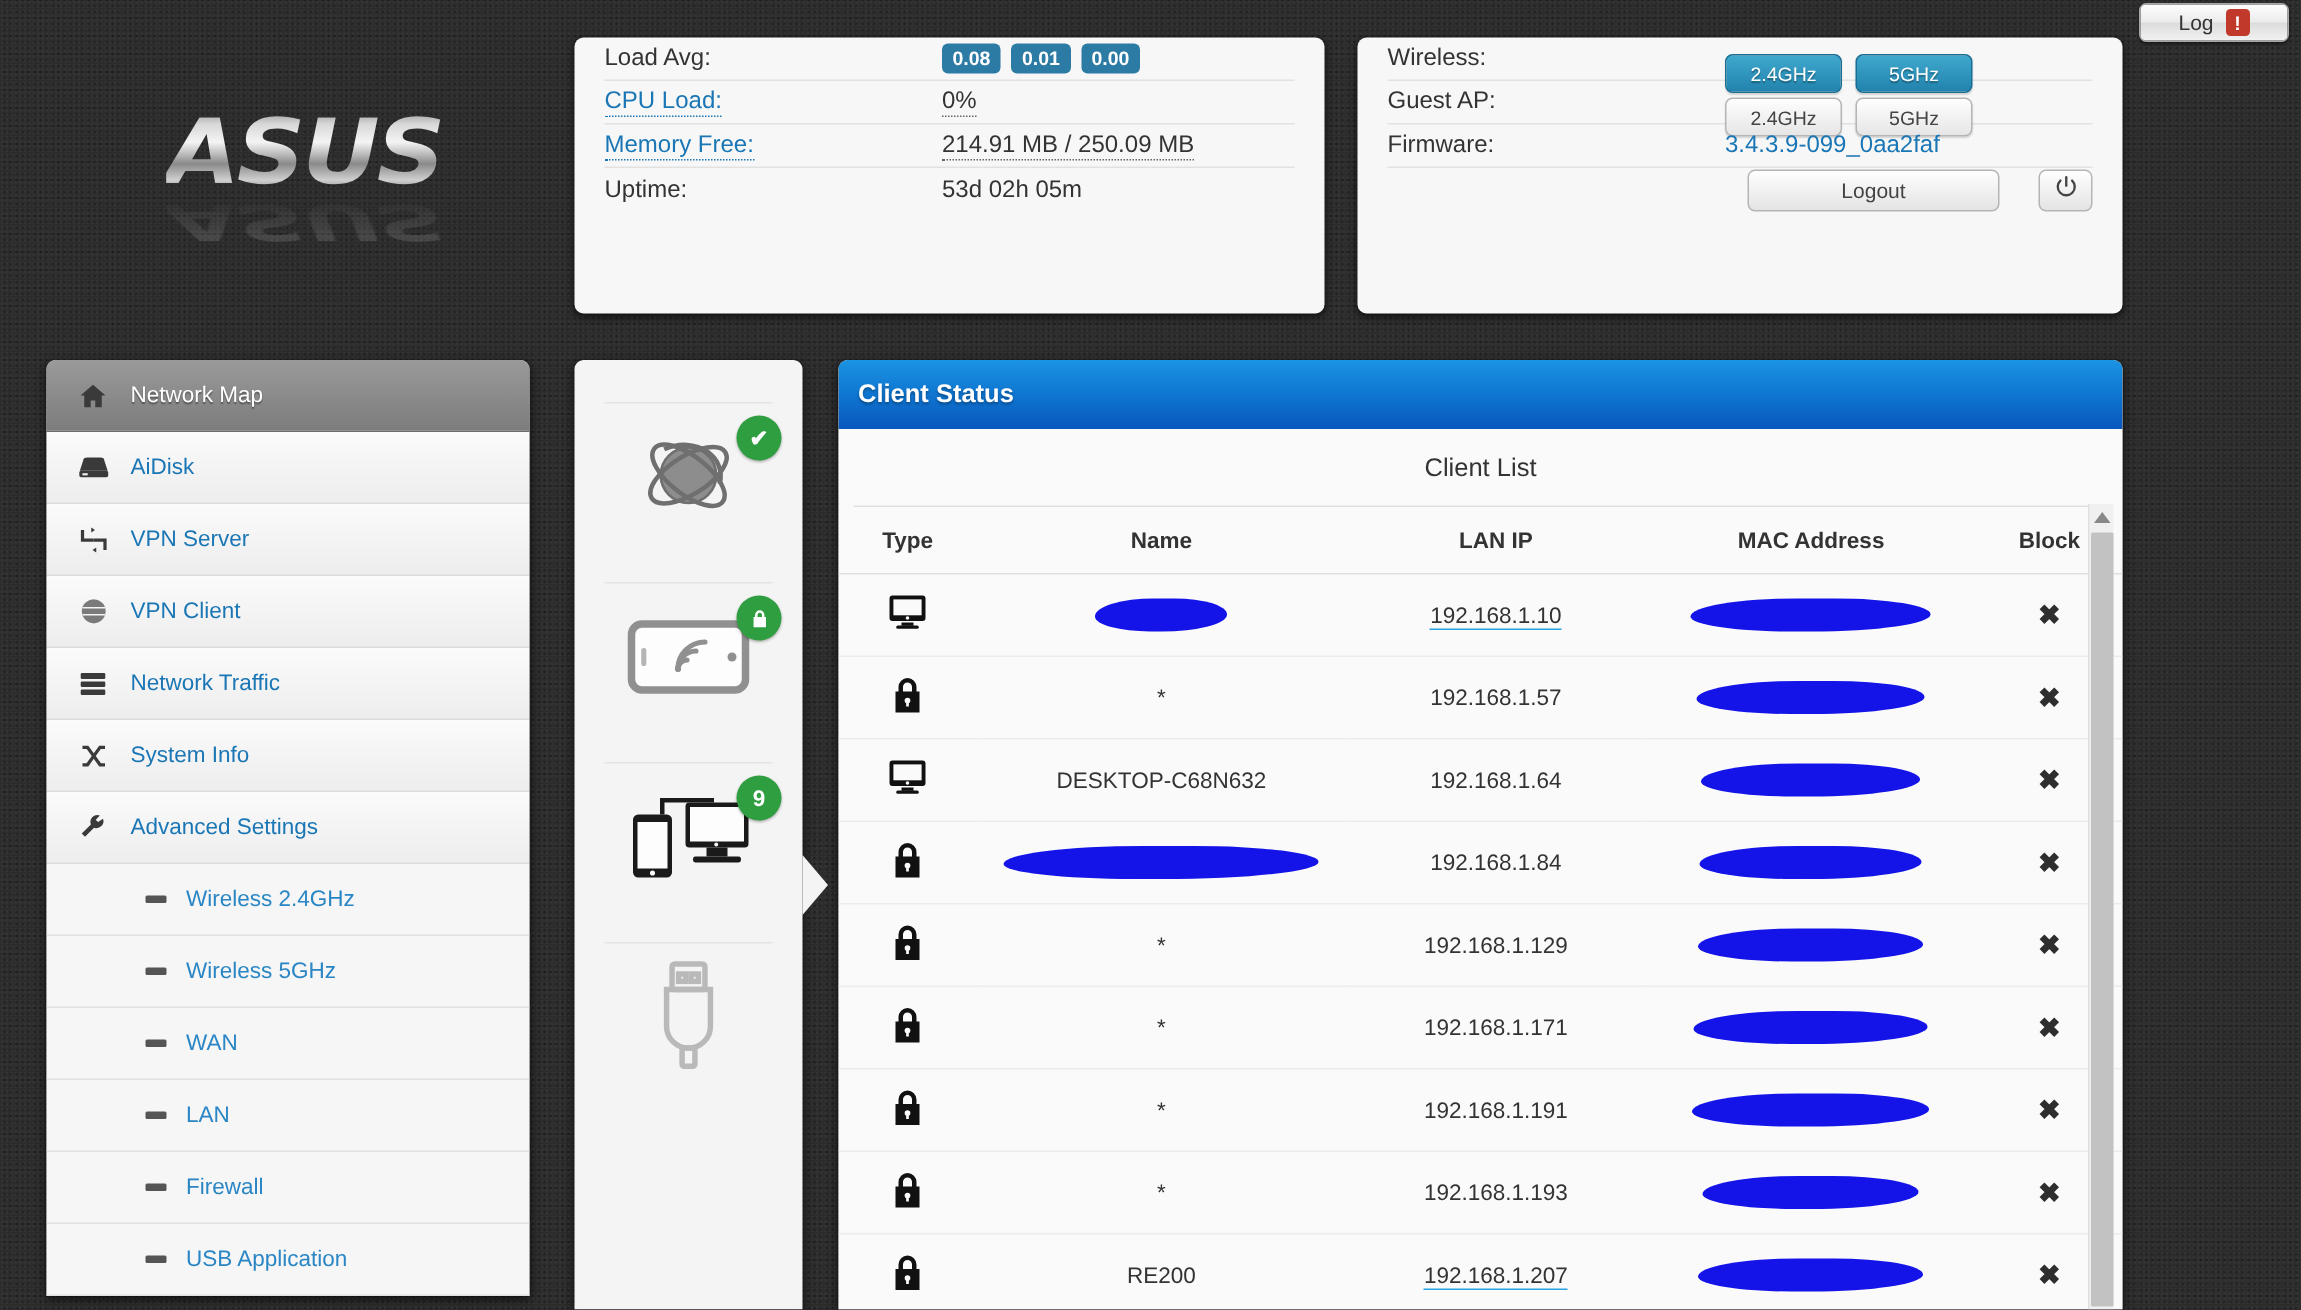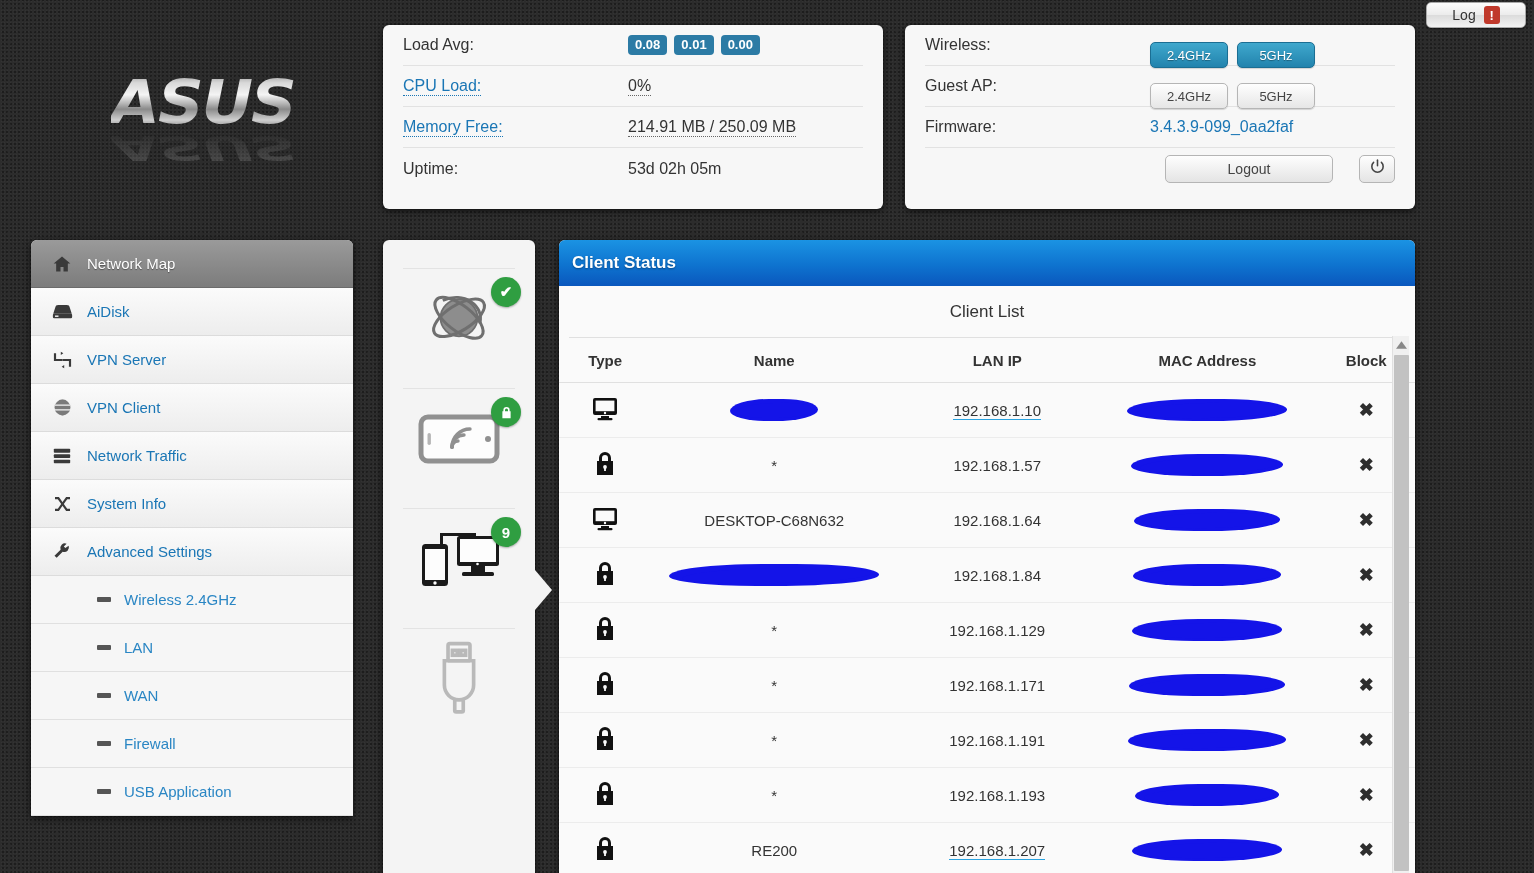--- a/index.html
+++ b/index.html
@@ -78,21 +78,21 @@
     background: #f7f7f7;
     border-radius: 6px;
     box-shadow: 0 2px 6px rgba(0,0,0,0.65);
     padding: 0 20px;
   }
   .panel-status { left: 383px; top: 25px; width: 500px; height: 184px; }
   .panel-wireless { left: 905px; top: 25px; width: 510px; height: 184px; }
 
   .prow {
     display: flex; align-items: center;
-    height: 41px;
+    height: 29px;
     border-bottom: 1px solid #e2e2e2;
   }
   .prow:last-child { border-bottom: none; }
   .prow .k { width: 225px; font-size: 16px; color: #333; }
   .prow .k.link {
     color: #1a76b5; border-bottom: 1px dotted #1a76b5;
     align-self: center; width: auto; min-width: 0;
     margin-right: auto; cursor: pointer;
   }
   .kcell { width: 225px; display: flex; align-items: center; }
@@ -470,25 +470,29 @@
     </span>
     <span class="nlabel">Advanced Settings</span>
   </div>
 
   <div class="sub-item">
     <span class="sub-dash"></span>
     <span class="slabel">Wireless 2.4GHz</span>
   </div>
   <div class="sub-item">
     <span class="sub-dash"></span>
-    <span class="slabel">LAN</span>
+    <span class="slabel">Wireless 5GHz</span>
   </div>
   <div class="sub-item">
     <span class="sub-dash"></span>
     <span class="slabel">WAN</span>
+  </div>
+  <div class="sub-item">
+    <span class="sub-dash"></span>
+    <span class="slabel">LAN</span>
   </div>
   <div class="sub-item">
     <span class="sub-dash"></span>
     <span class="slabel">Firewall</span>
   </div>
   <div class="sub-item">
     <span class="sub-dash"></span>
     <span class="slabel">USB Application</span>
   </div>
 </div>

